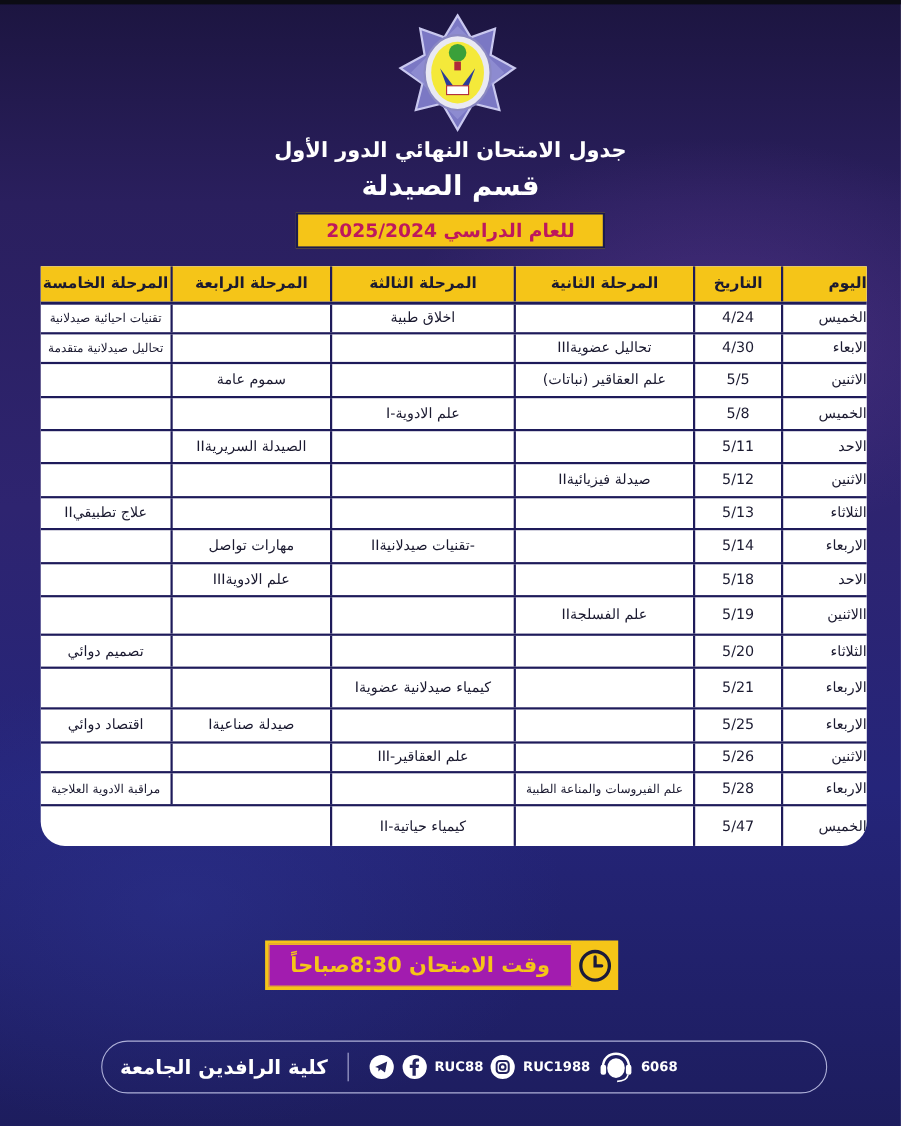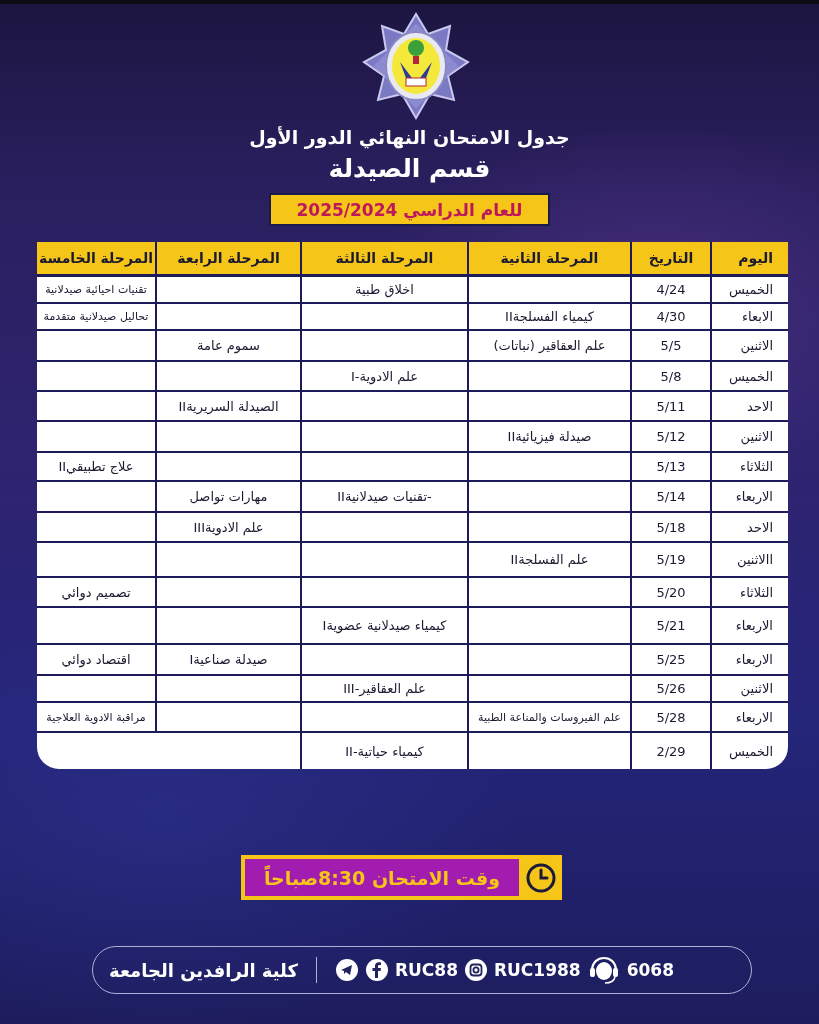--- a/index.html
+++ b/index.html
@@ -53,21 +53,21 @@
   .hdr .cell { background: #f5c518; font-weight: bold; font-size: 14px; color: #1b1a30; text-align: center; }
   .hdr { border-bottom: 3px solid #1e1b5a; }
   .row.body { border-bottom: 2px solid #1e1b5a; }
   .c-day { width: 78px; }
   .c-date { width: 80px; }
   .c-s2 { width: 163px; }
   .c-s3 { width: 167px; }
   .c-s4 { width: 145px; }
   .c-s5 { width: 118px; }
   .small { font-size: 11px; text-align: center; }
-  .c-day { justify-content: flex-start; padding-right: 15px; }
+  .c-day { justify-content: flex-start; padding-right: 0; }
 
   
   .exam-time {
     position: absolute; left: 241px; top: 855px; width: 321px; height: 45px;
     display: flex; flex-direction: row-reverse; background: #f5c518;
   }
   .exam-time .icon-box { width: 42px; height: 45px; display: flex; align-items: center; justify-content: center; }
   .exam-time .text-box {
     flex: 1; margin: 3px 0 3px 3px; background: #a21caf; border: 1px solid #f5c518;
     display: flex; align-items: center; justify-content: center;
@@ -76,21 +76,21 @@
 
   
   .footer {
     position: absolute; left: 92px; top: 946px; width: 660px; height: 48px;
     border: 1.5px solid #aeb0d8; border-radius: 24px;
     display: flex; flex-direction: row; align-items: center; padding: 0 18px 0 16px;
     color: #ffffff;
   }
   .footer .college { font-weight: bold; font-size: 18px; direction: rtl; }
   .footer .divider { width: 1px; height: 26px; background: #aeb0d8; margin: 0 18px; }
-  .footer .social { display: flex; align-items: center; gap: 6px; font-weight: bold; font-size: 17px; }
+  .footer .social { display: flex; align-items: center; gap: 6px; font-weight: bold; font-size: 12px; }
   .footer .sicon { width: 24px; height: 24px; display: inline-flex; align-items: center; justify-content: center; }
 </style>
 </head>
 <body>
 
 <div class="bg-glow"></div>
 <div class="topbar"></div>
 
 <svg class="logo" viewBox="0 0 108 108">
   <polygon points="54,2 66,22 88,14 84,38 106,50 86,64 92,88 68,82 54,106 40,82 16,88 22,64 2,50 24,38 20,14 42,22" fill="#7b78c4" stroke="#c9c8ef" stroke-width="2"></polygon>
@@ -121,21 +121,21 @@
       <div class="cell c-day">الخميس</div>
       <div class="cell c-date">4/24</div>
       <div class="cell c-s2"></div>
       <div class="cell c-s3">اخلاق طبية</div>
       <div class="cell c-s4"></div>
       <div class="cell c-s5 small">تقنيات احيائية صيدلانية</div>
     </div>
     <div class="row body" style="top: 62px; height: 27px;">
       <div class="cell c-day">الابعاء</div>
       <div class="cell c-date">4/30</div>
-      <div class="cell c-s2">كيمياء الفسلجةII</div>
+      <div class="cell c-s2">تحاليل عضويةIII</div>
       <div class="cell c-s3"></div>
       <div class="cell c-s4"></div>
       <div class="cell c-s5 small">تحاليل صيدلانية متقدمة</div>
     </div>
     <div class="row body" style="top: 89px; height: 31px;">
       <div class="cell c-day">الاثنين</div>
       <div class="cell c-date">5/5</div>
       <div class="cell c-s2">علم العقاقير (نباتات)</div>
       <div class="cell c-s3"></div>
       <div class="cell c-s4">سموم عامة</div>
@@ -232,21 +232,21 @@
     <div class="row body" style="top: 461px; height: 30px;">
       <div class="cell c-day">الاربعاء</div>
       <div class="cell c-date">5/28</div>
       <div class="cell c-s2 small">علم الفيروسات والمناعة الطبية</div>
       <div class="cell c-s3"></div>
       <div class="cell c-s4"></div>
       <div class="cell c-s5 small">مراقبة الادوية العلاجية</div>
     </div>
     <div class="row body" style="top: 491px; height: 36px; border-bottom: none;">
       <div class="cell c-day">الخميس</div>
-      <div class="cell c-date">2/29</div>
+      <div class="cell c-date">5/47</div>
       <div class="cell c-s2"></div>
       <div class="cell c-s3">كيمياء حياتية-II</div>
       <div class="cell c-s5"></div>
     </div>
   </div>
 
 <div class="exam-time">
   <div class="icon-box">
     <svg width="32" height="32" viewBox="0 0 32 32">
       <circle cx="16" cy="16" r="13" fill="none" stroke="#1b1a3a" stroke-width="3"></circle>

